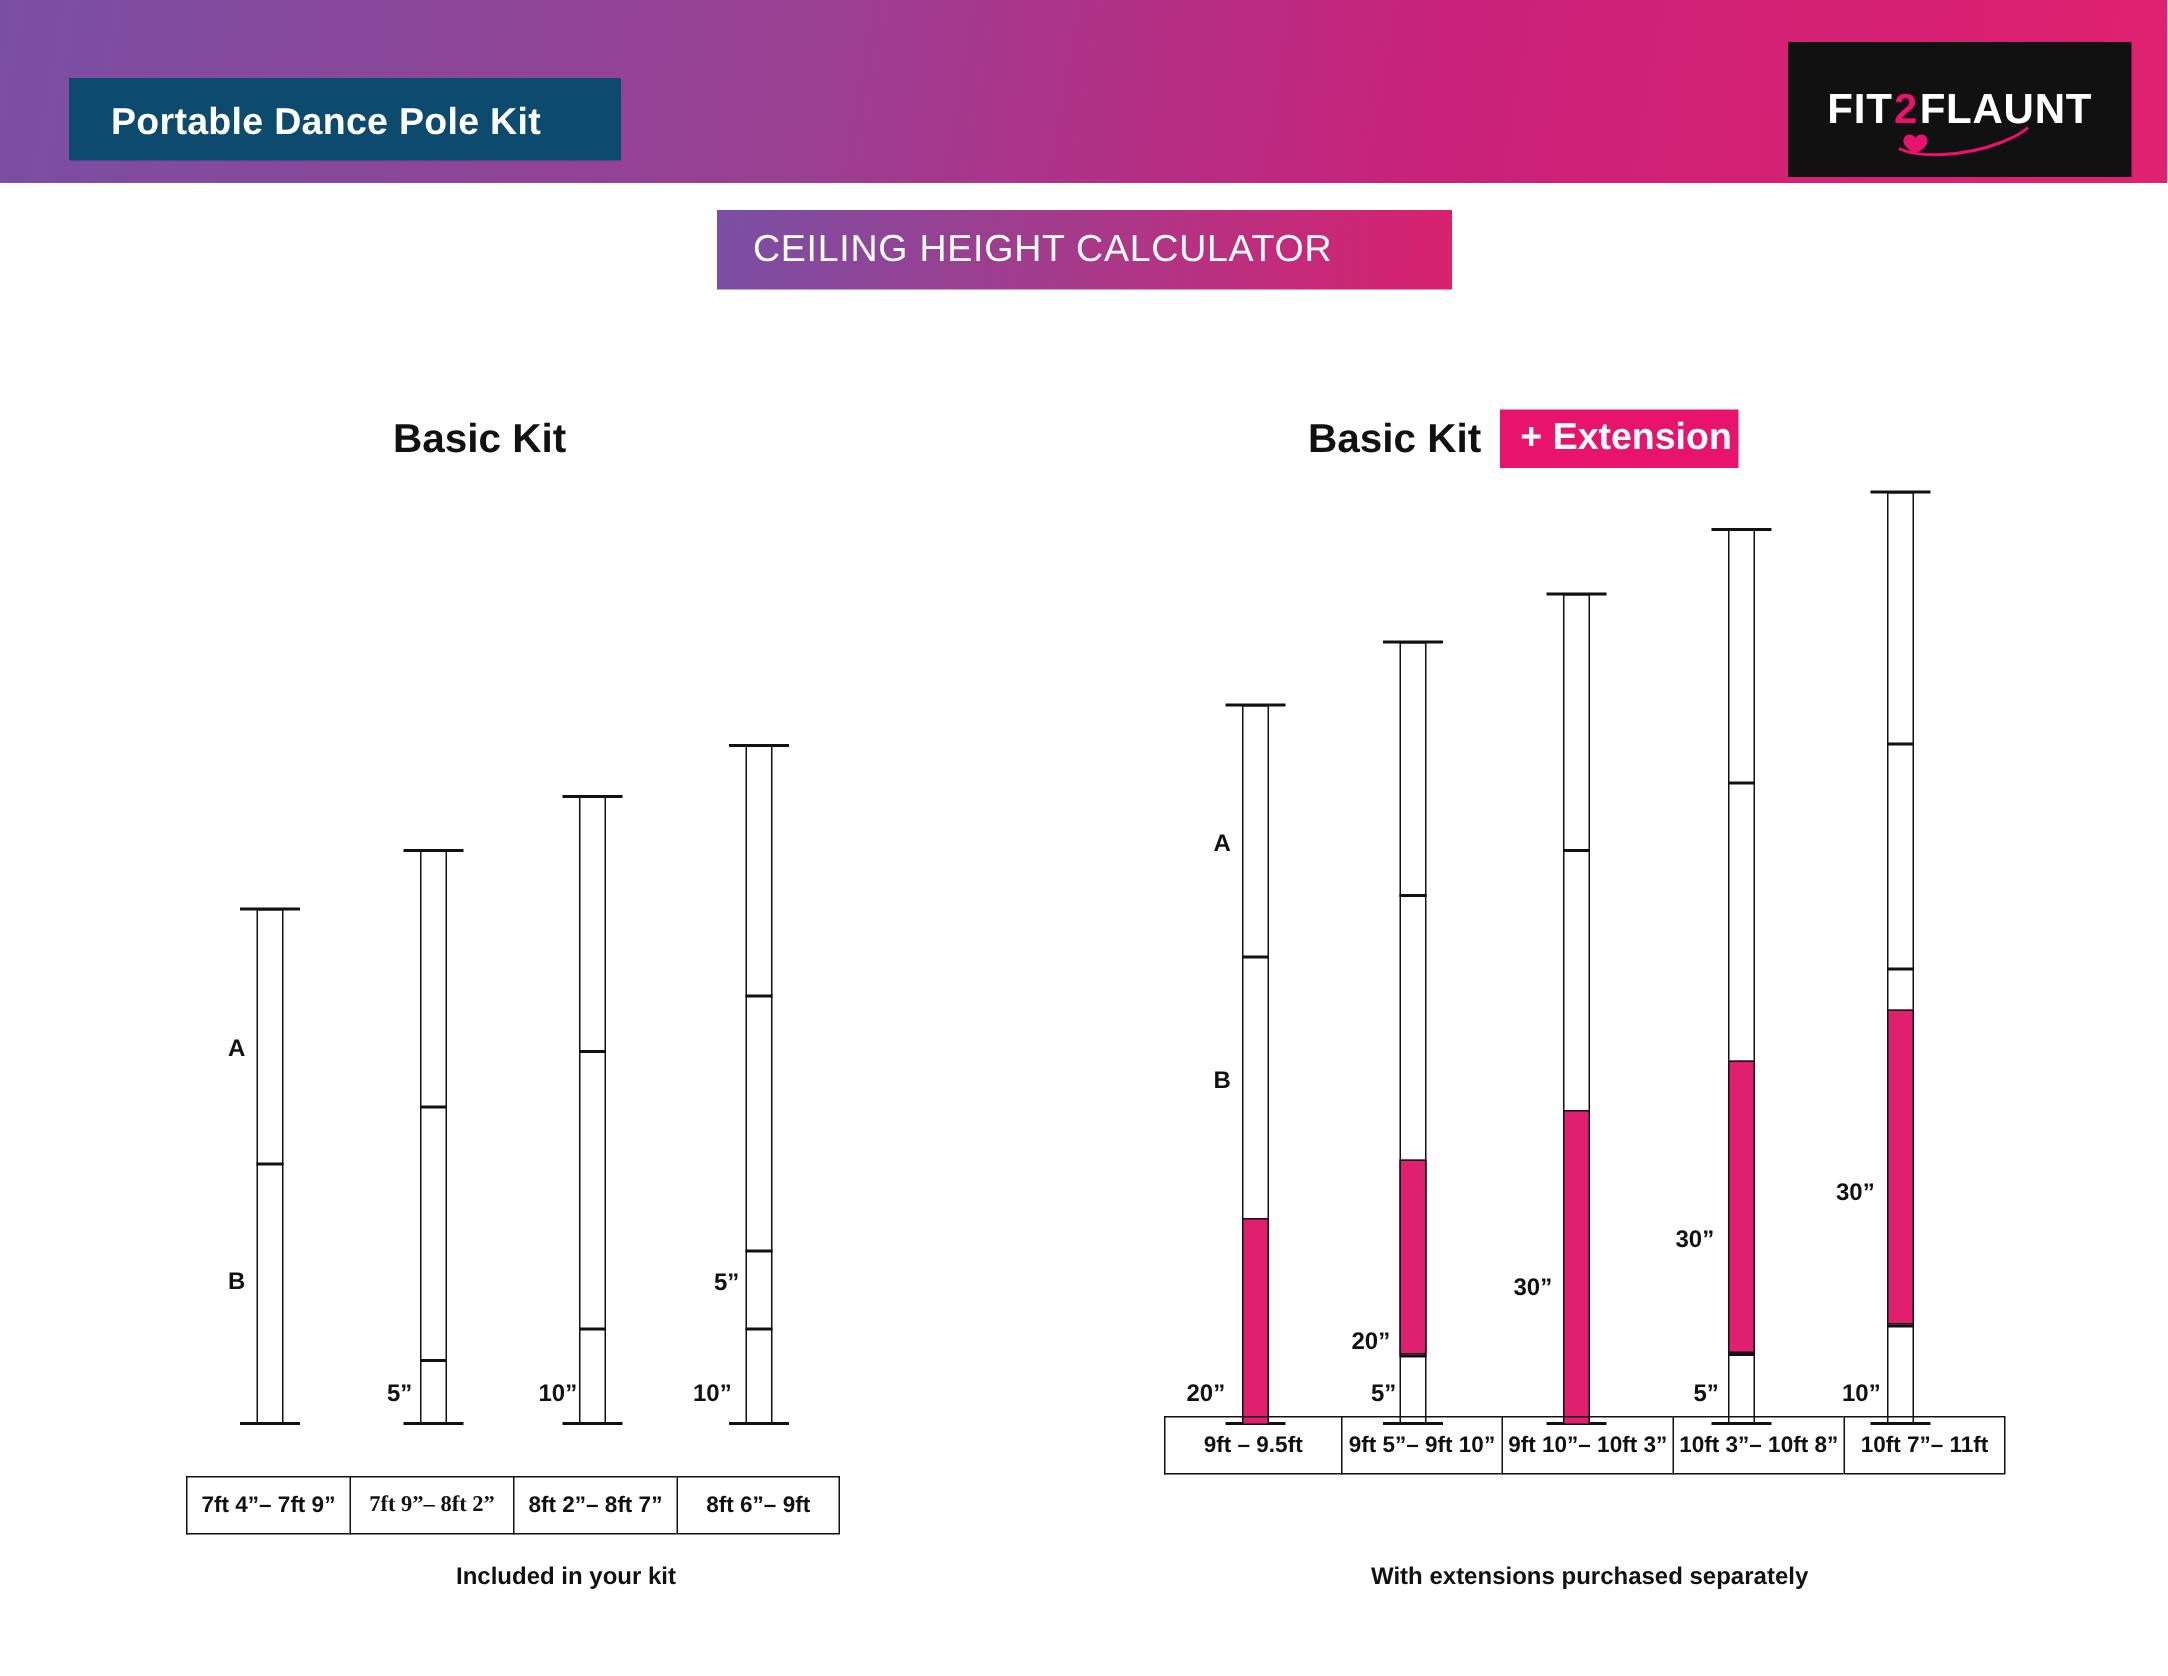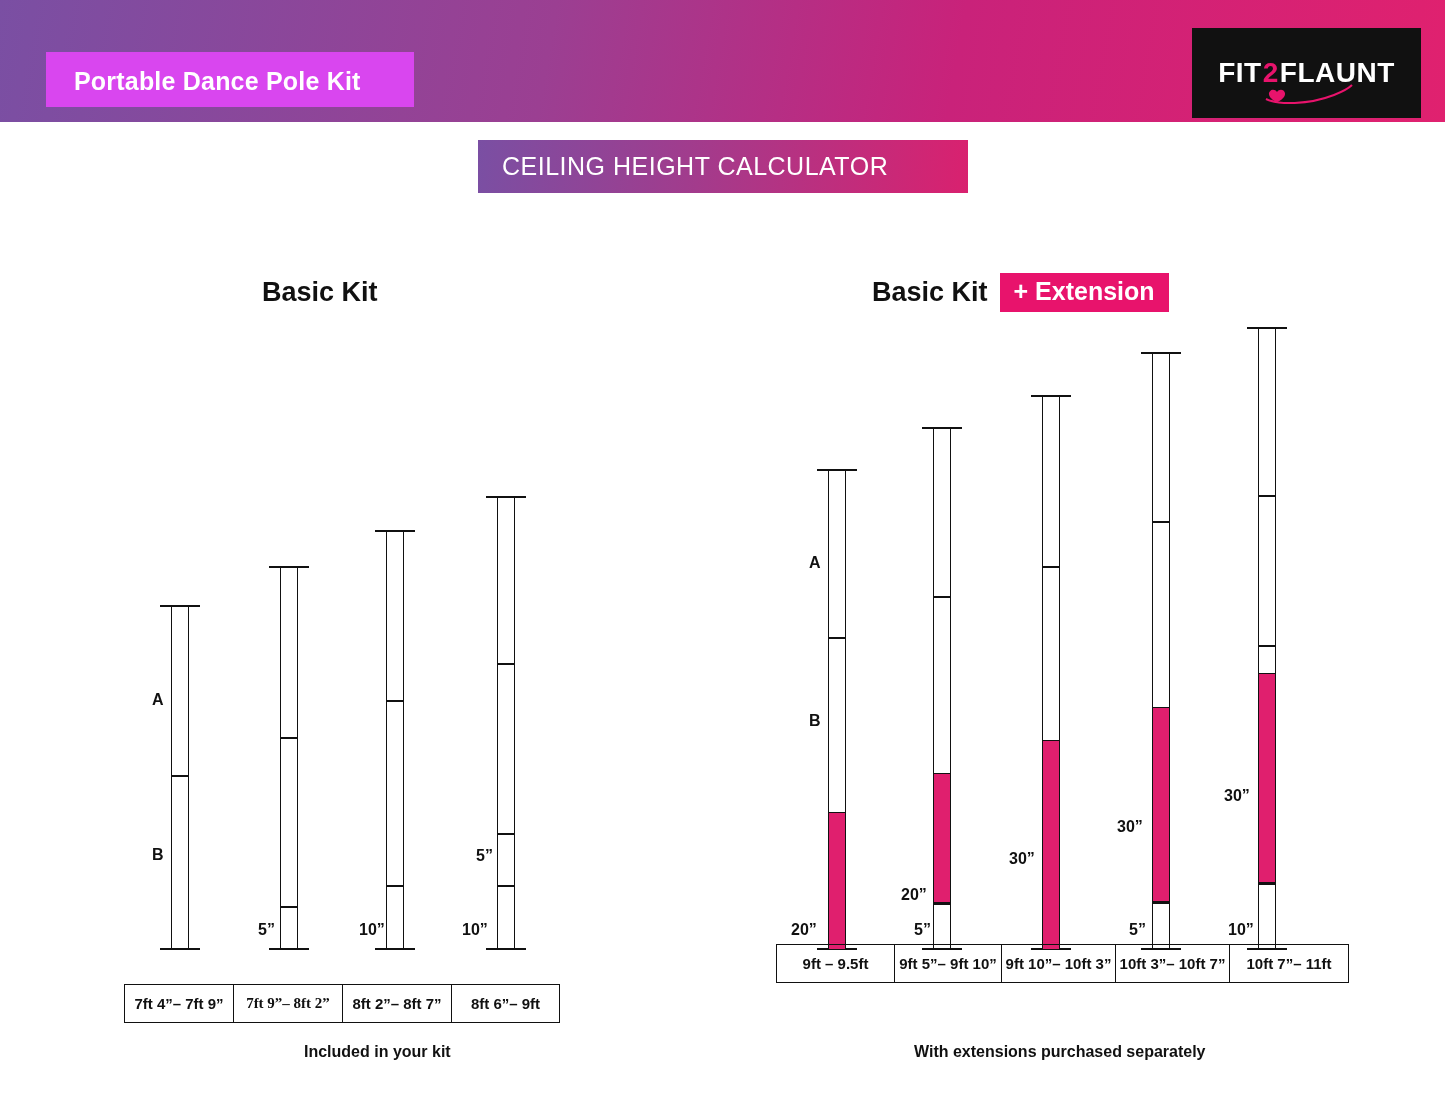--- a/index.html
+++ b/index.html
@@ -19,21 +19,21 @@
   .top-banner {
     position: absolute;
     left: 0; top: 0;
     width: 1445px;
     height: 122px;
     background: linear-gradient(100deg, #7a4fa3 0%, #9b3f92 38%, #c9227a 66%, #e0216f 100%);
   }
   .title-badge {
     position: absolute;
     left: 46px; top: 52px;
-    background: #d946ef;
+    background: #0c4a6e;
     color: #ffffff;
     font-size: 25px;
     font-weight: bold;
     letter-spacing: .2px;
     padding: 13px 28px 10px 28px;
     box-sizing: border-box;
     width: 368px;
     height: 55px;
     display: flex;
     align-items: center;
@@ -89,21 +89,21 @@
     font-weight: bold;
     color: #111;
   }
   #basic-title { left: 262px; top: 277px; }
   #ext-title   { left: 872px; top: 273px; display: flex; align-items: center; }
   .ext-badge {
     background: #e8136c;
     color: #fff;
     font-size: 25px;
     font-weight: bold;
-    padding: 4px 14px 6px 14px;
+    padding: 4px 4px 6px 14px;
     margin-left: 12px;
     display: inline-block;
   }
 
   
   .pole {
     position: absolute;
     box-sizing: border-box;
   }
   .pole-body {
@@ -301,17 +301,17 @@
   <div class="seg-pink" style="left:1258px; top:673px; height:210px;"></div>
   <div class="joint" style="left:1258px; top:883px;"></div>
   <div class="lbl" style="left:1224px; top:787px;">30”</div>
   <div class="lbl" style="left:1228px; top:921px;">10”</div>
 </div>
 
 <div class="range-row" style="left:776px; top:944px;">
   <div class="range-cell" style="width:118px;">9ft – 9.5ft</div>
   <div class="range-cell" style="width:107px;">9ft 5”– 9ft 10”</div>
   <div class="range-cell" style="width:114px;">9ft 10”– 10ft 3”</div>
-  <div class="range-cell" style="width:114px;">10ft 3”– 10ft 7”</div>
-  <div class="range-cell" style="width:120px;">10ft 7”– 11ft</div>
+  <div class="range-cell" style="width:114px;">10ft 3”– 10ft 8”</div>
+  <div class="range-cell" style="width:108px;">10ft 7”– 11ft</div>
 </div>
 
 <div class="footnote" style="left:876px; top:1043px;">With extensions purchased separately</div>
 
 </body></html>

